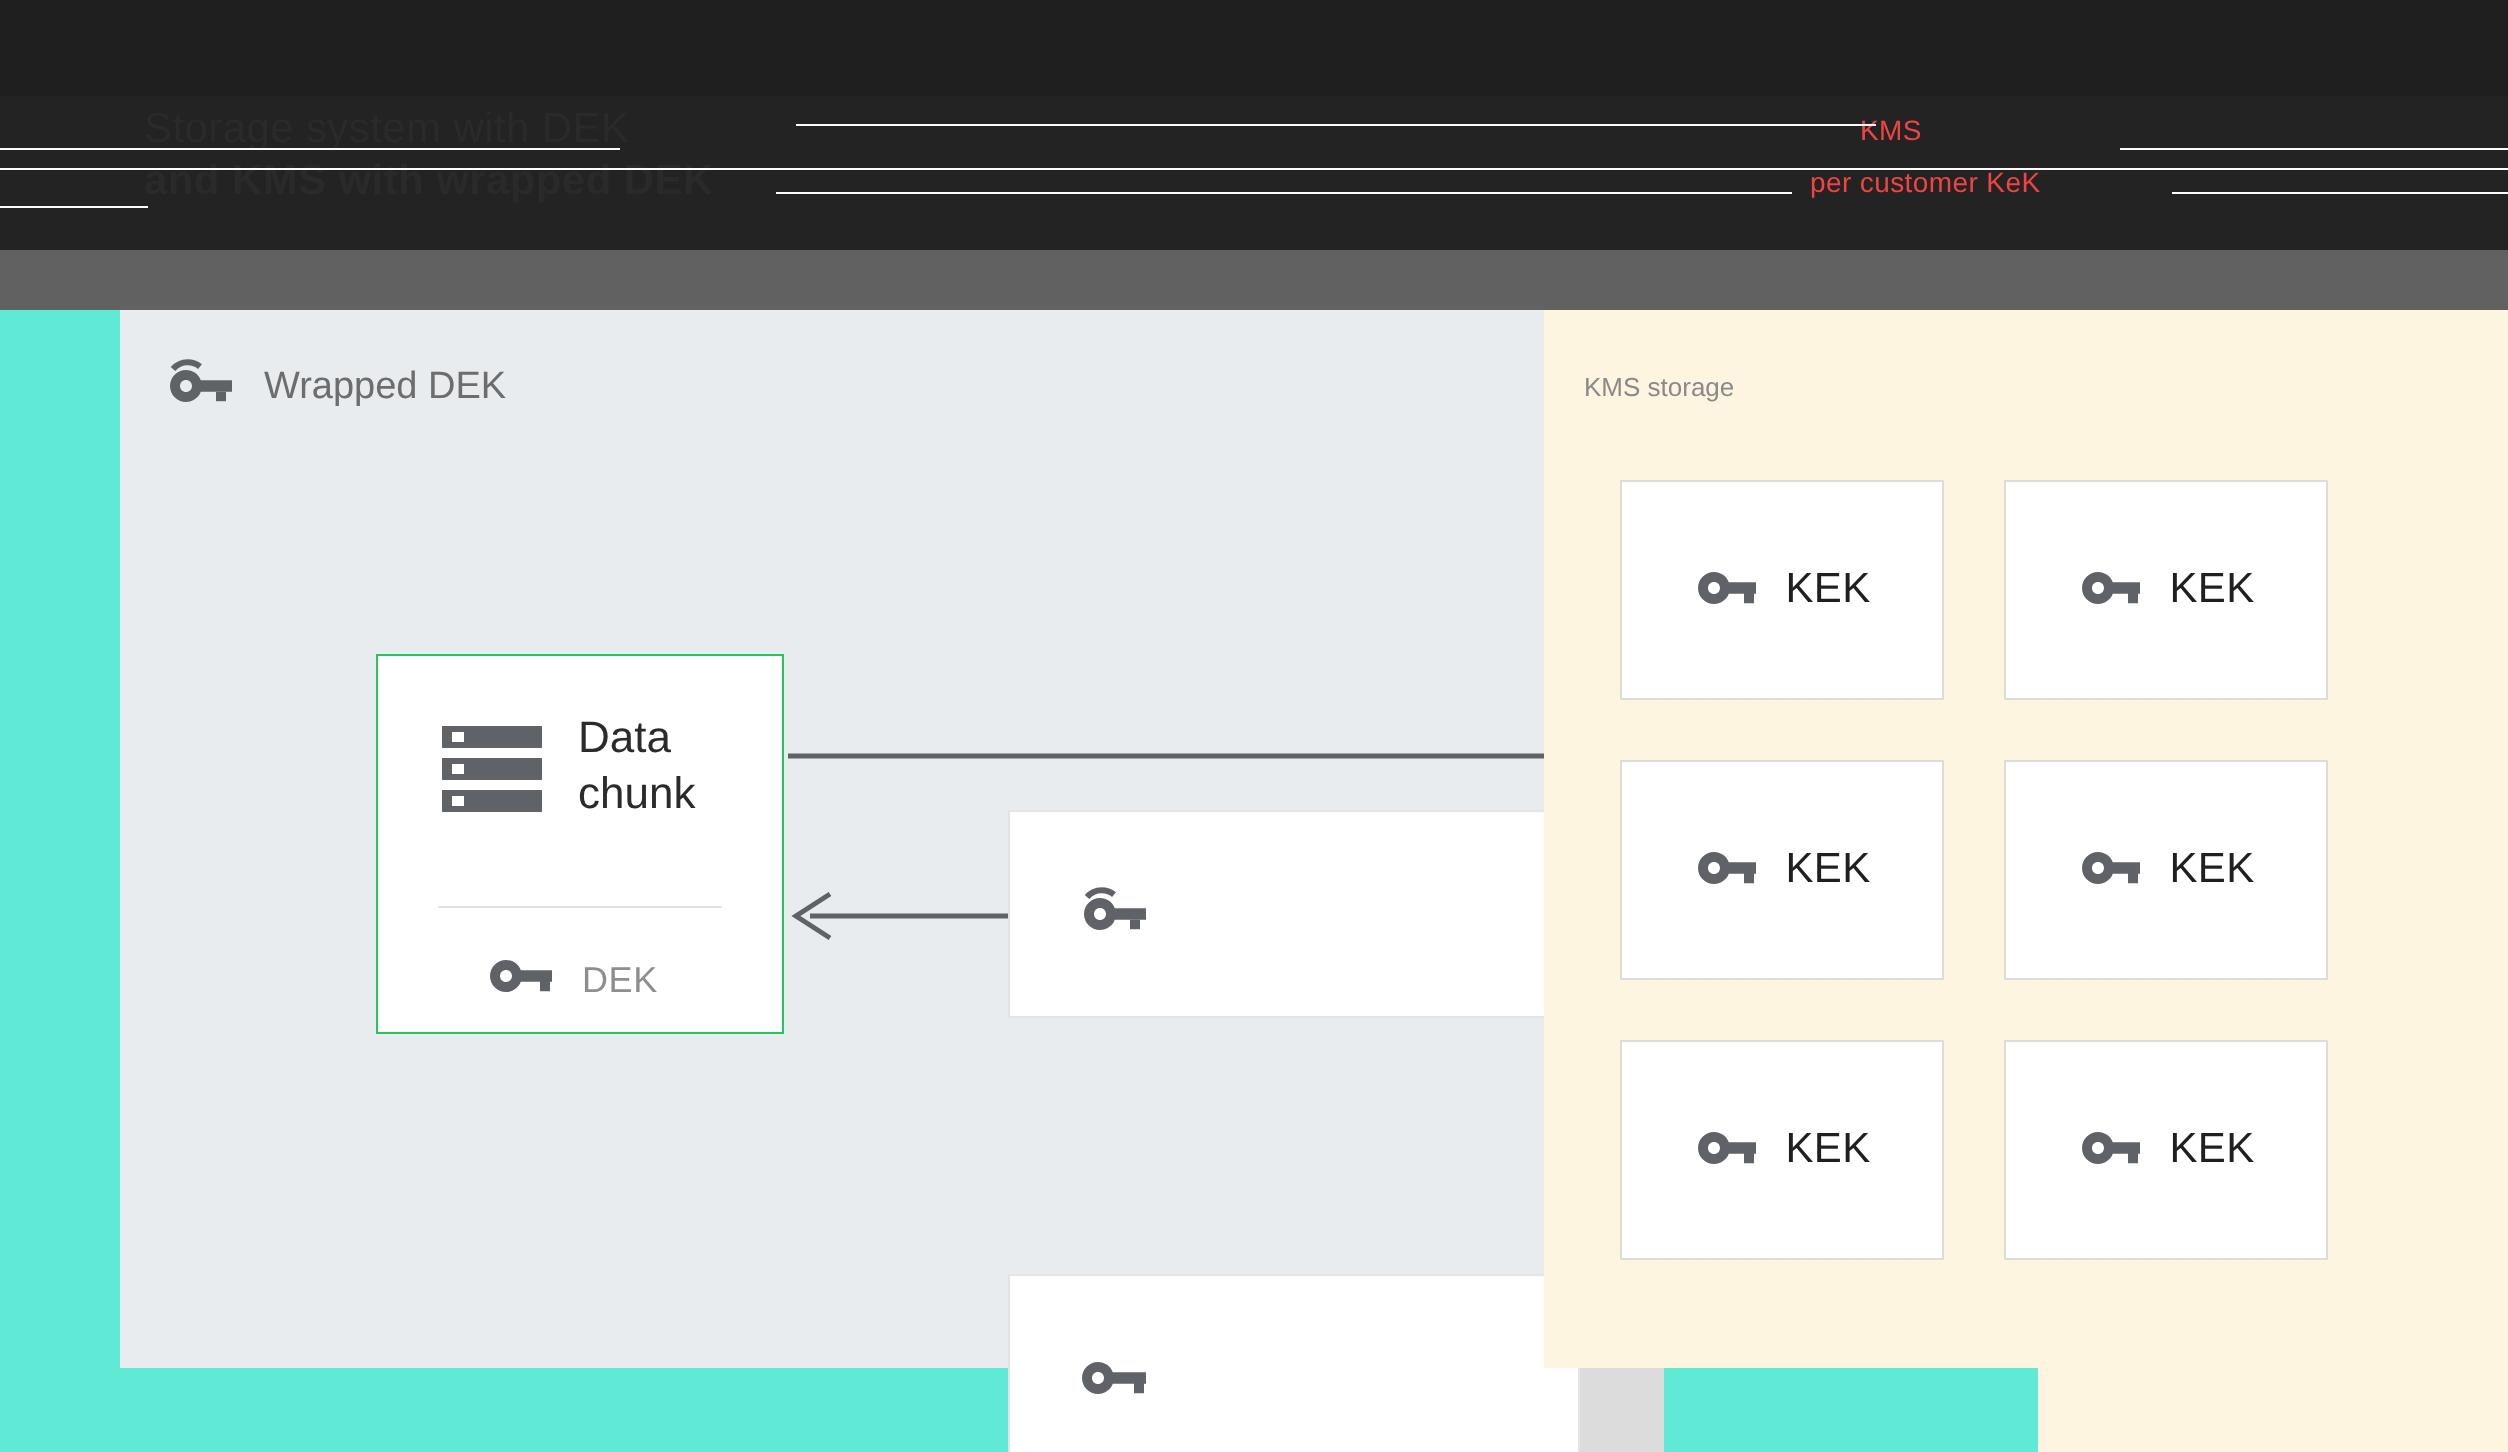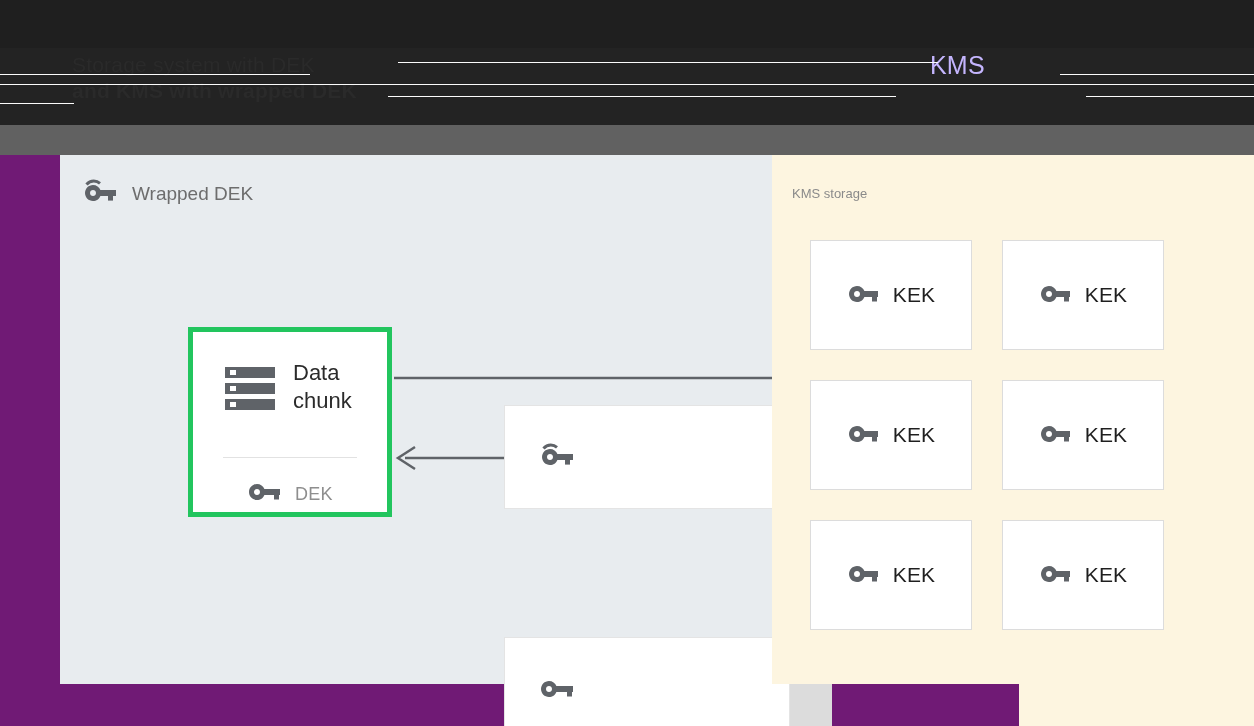--- a/index.html
+++ b/index.html
@@ -46,23 +46,23 @@
     line-height: 26px;
     color: #2a2a2a;
     letter-spacing: .2px;
     white-space: pre-line;
   }
   .ghost-title-right {
     position: absolute;
     left: 930px;
     top: 52px;
     width: 300px;
-    font-size: 25px;
+    font-size: 14px;
     line-height: 26px;
-    color: #c4b5fd;
+    color: #ef4444;
     letter-spacing: .2px;
     white-space: pre-line;
   }
   .ghost-rule {
     position: absolute;
     background: #fbfbfb;
     height: 1px;
   }
   .band-gray {
     position: absolute;
@@ -71,21 +71,21 @@
     height: 30px;
     background: #616161;
   }
 
   
   .canvas {
     position: absolute;
     left: 0; top: 155px;
     width: 1019px;
     height: 571px;
-    background: #701a75;
+    background: #5eead4;
   }
 
   
   .panel-left {
     position: absolute;
     left: 60px; top: 0px;
     width: 712px;
     height: 529px;
     background: #e8ecef;
   }
@@ -123,21 +123,21 @@
   }
 
   
   .card-datachunk {
     position: absolute;
     left: 128px;
     top: 172px;
     width: 204px;
     height: 190px;
     background: #ffffff;
-    border: 5px solid #22c55e;
+    border: 1px solid #22c55e;
     box-sizing: border-box;
     padding-left: 41px;
   }
   .dc-row {
     position: absolute;
     left: 30px;
     top: 27px;
     display: flex;
     align-items: flex-start;
   }
@@ -262,20 +262,21 @@
 </head>
 <body>
 
 <div class="screen">
 
   <div class="band-dark">
     <div class="band-dark-inner"></div>
     <div class="ghost-title">Storage system with DEK</div>
     <div class="ghost-title" style="top:78px;font-weight:bold;">and KMS with wrapped DEK</div>
     <div class="ghost-title-right">KMS</div>
+    <div class="ghost-title-right" style="top:78px;left:905px;">per customer KeK</div>
 
     <div class="ghost-rule" style="left:398px; top:62px;  width:540px;"></div>
     <div class="ghost-rule" style="left:0px;   top:74px;  width:310px;"></div>
     <div class="ghost-rule" style="left:1060px;top:74px;  width:194px;"></div>
     <div class="ghost-rule" style="left:0px;   top:84px;  width:1254px;"></div>
     <div class="ghost-rule" style="left:388px; top:96px;  width:508px;"></div>
     <div class="ghost-rule" style="left:1086px;top:96px;  width:168px;"></div>
     <div class="ghost-rule" style="left:0px;   top:103px; width:74px;"></div>
   </div>
 

